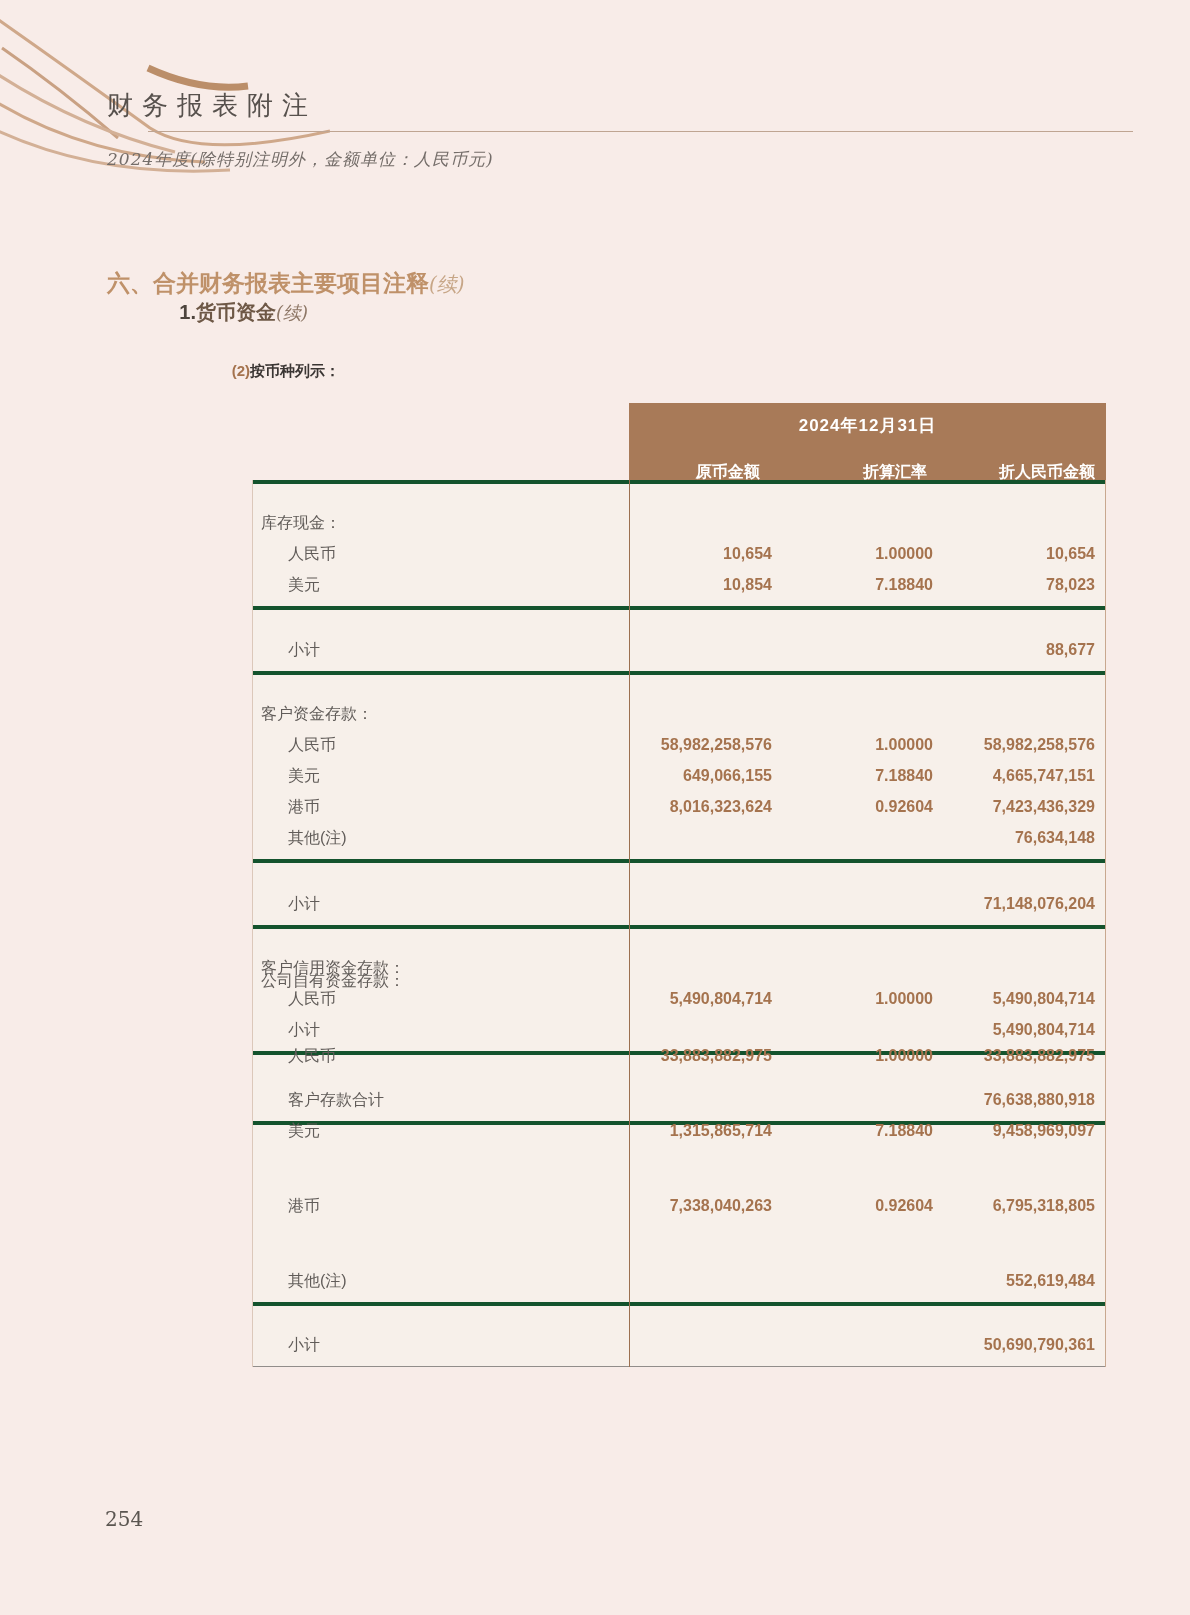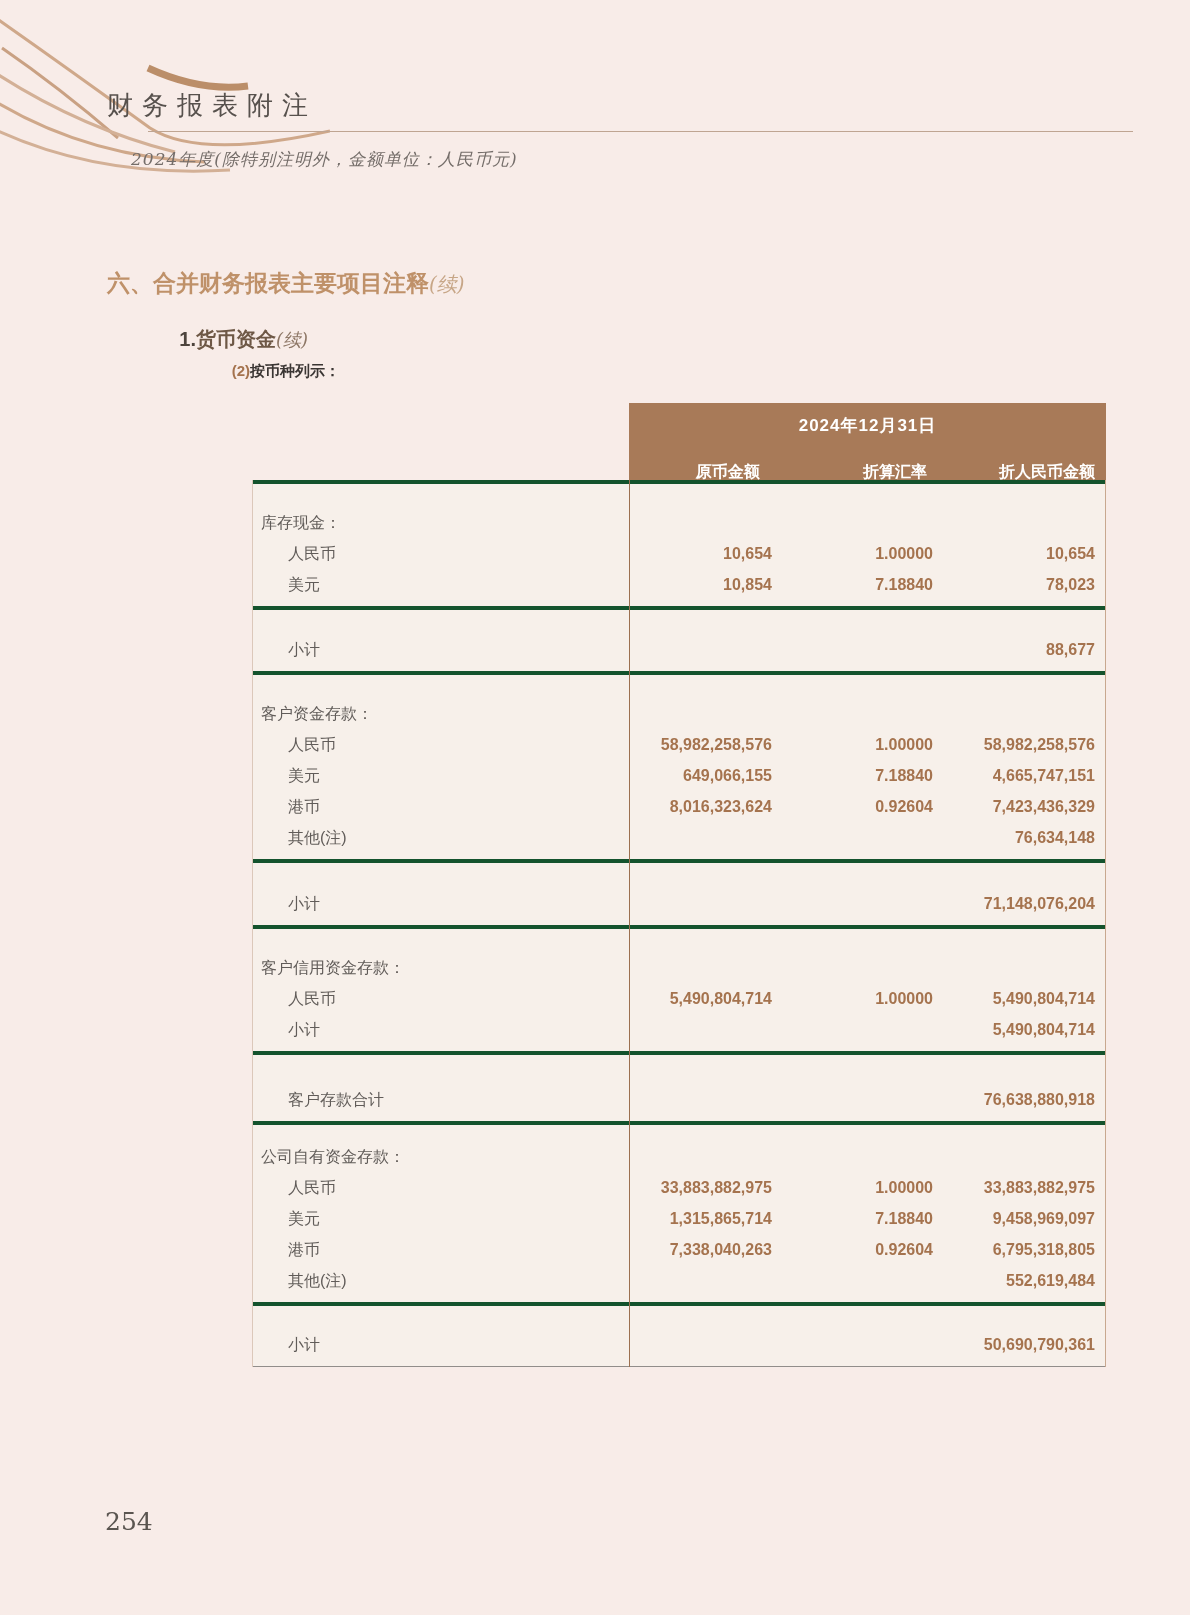--- a/index.html
+++ b/index.html
@@ -15,31 +15,31 @@
     font-family:"DejaVu Serif",serif;font-size:26px;font-weight:400;
     color:#57514d;letter-spacing:9px;white-space:nowrap;
   }
   .title-rule{
     position:absolute;left:148px;top:131px;width:985px;height:1px;
     background:#bfa592;
   }
   .page-subtitle{
     position:absolute;left:107px;top:148px;
     font-family:"DejaVu Serif",serif;font-style:italic;
-    font-size:17px;color:#746d69;letter-spacing:1px;white-space:nowrap;margin-left:24px;
+    font-size:17px;color:#746d69;letter-spacing:1px;white-space:nowrap;
   }
   
   .h1{
     position:absolute;left:107px;top:268px;font-size:23px;font-weight:700;
     color:#bf9169;white-space:nowrap;
   }
   .h1 .cont{font-family:"DejaVu Serif",serif;font-style:italic;font-weight:400;
     font-size:20px;color:#c7a687;}
   .h2{
-    position:absolute;left:152px;top:326px;font-size:20px;font-weight:700;
+    position:absolute;left:152px;top:299px;font-size:20px;font-weight:700;
     color:#6e5846;white-space:nowrap;
   }
   .h2 .num{color:#4d443d;display:inline-block;width:44px;}
   .h2 .cont{font-family:"DejaVu Serif",serif;font-style:italic;font-weight:400;
     font-size:18px;color:#8d7665;}
   .h3{
     position:absolute;left:198px;top:362px;font-size:15px;font-weight:700;
     color:#3a3533;white-space:nowrap;
   }
   .h3 .num{display:inline-block;width:52px;}
@@ -79,21 +79,21 @@
   .nc1{width:143px;}
   .nc2{width:161px;}
   .nc3{width:162px;}
   .vline{position:absolute;top:77px;width:1px;}
   .vline.left{left:0;background:#dcc8ba;}
   .vline.mid{left:377px;background:#9c7050;}
   .vline.right{left:853px;background:#c8a88f;}
   
   .page-number{
     position:absolute;left:105px;top:1507px;
-    font-family:"DejaVu Serif",serif;font-size:25px;color:#5a5550;
+    font-family:"DejaVu Serif",serif;font-size:20px;color:#5a5550;
   }
 </style>
 </head>
 <body>
 
 <svg class="deco-svg" width="330" height="170" viewBox="0 0 330 170" fill="none">
   <path d="M 2 38 Q 60 78 118 128" stroke="#c9a183" stroke-width="3" fill="none"></path>
   <path d="M -4 8 Q 70 60 150 118 Q 200 150 330 121" stroke="#cfa88a" stroke-width="3" fill="none"></path>
   <path d="M -6 62 Q 80 118 175 142" stroke="#d3b096" stroke-width="3" fill="none"></path>
   <path d="M -4 92 Q 90 148 205 152" stroke="#cfa88a" stroke-width="3" fill="none"></path>
@@ -210,21 +210,21 @@
         </div>
       </div>
       <div class="sec" style="height: 70px;">
         <div class="row">
           <div class="cell lbl">客户存款合计</div>
           <div class="cell num nc1"></div>
           <div class="cell num nc2"></div>
           <div class="cell num nc3">76,638,880,918</div>
         </div>
       </div>
-      <div class="sec" style="height: 181px;">
+      <div class="sec" style="height: 181px; gap: 44px;">
         <div class="row">
           <div class="cell lbl group">公司自有资金存款：</div>
           <div class="cell num nc1"></div>
           <div class="cell num nc2"></div>
           <div class="cell num nc3"></div>
         </div>
         <div class="row">
           <div class="cell lbl">人民币</div>
           <div class="cell num nc1">33,883,882,975</div>
           <div class="cell num nc2">1.00000</div>

